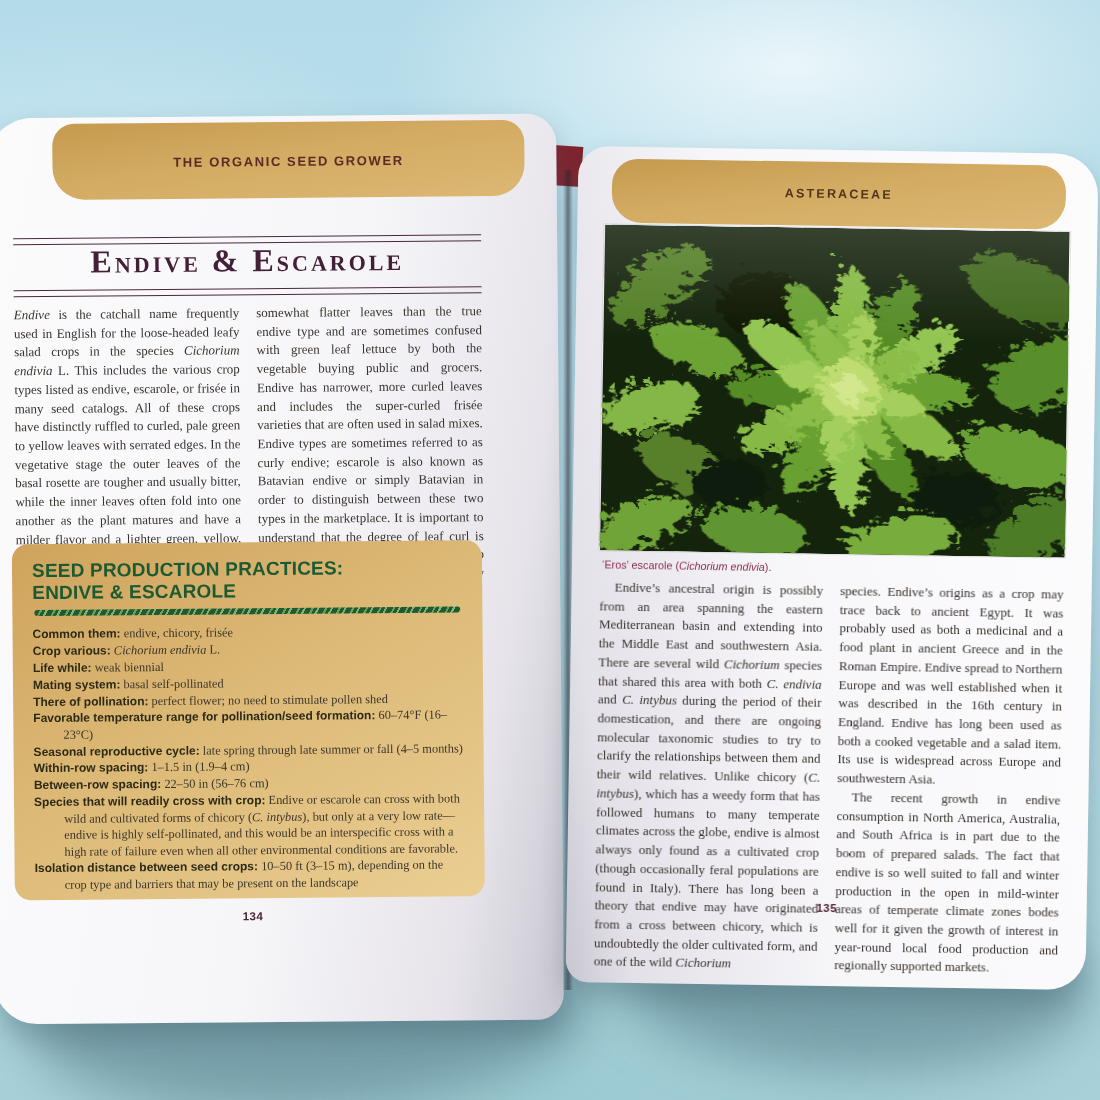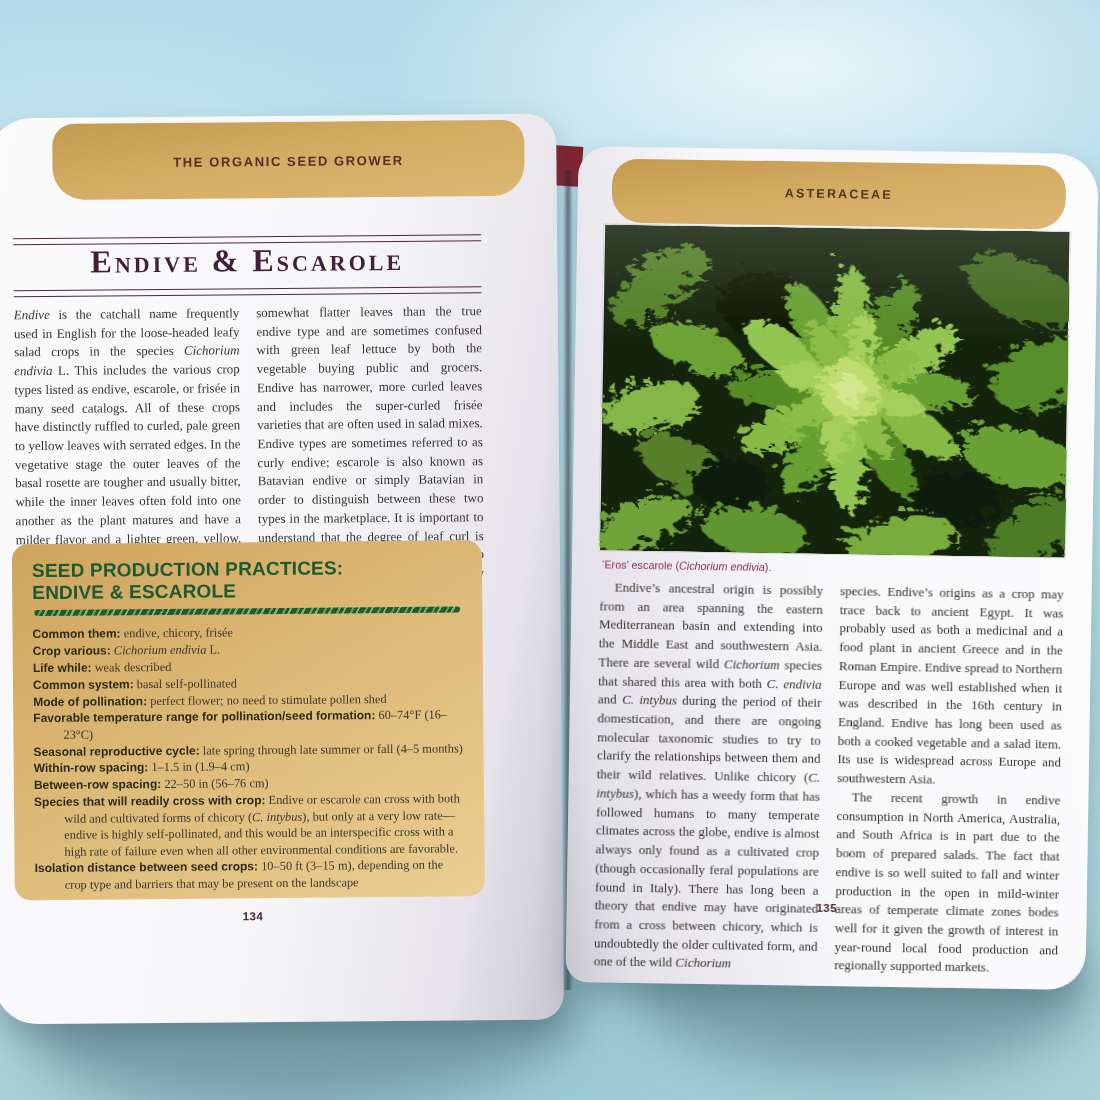--- a/index.html
+++ b/index.html
@@ -114,23 +114,23 @@
 
   <div id="practices-box">
     <div id="box-heading">
       <div>SEED PRODUCTION PRACTICES:</div>
       <div>ENDIVE &amp; ESCAROLE</div>
     </div>
     <div id="box-zigzag"></div>
     <div>
         <div class="box-item"><strong class="box-label">Common them:</strong> <span>endive, chicory, frisée</span></div>
         <div class="box-item"><strong class="box-label">Crop various:</strong> <em>Cichorium endivia</em><span> L.</span></div>
-        <div class="box-item"><strong class="box-label">Life while:</strong> <span>weak described</span></div>
-        <div class="box-item"><strong class="box-label">Common system:</strong> <span>basal self-pollinated</span></div>
-        <div class="box-item"><strong class="box-label">Mode of pollination:</strong> <span>perfect flower; no need to stimulate pollen shed</span></div>
+        <div class="box-item"><strong class="box-label">Life while:</strong> <span>weak biennial</span></div>
+        <div class="box-item"><strong class="box-label">Mating system:</strong> <span>basal self-pollinated</span></div>
+        <div class="box-item"><strong class="box-label">There of pollination:</strong> <span>perfect flower; no need to stimulate pollen shed</span></div>
         <div class="box-item"><strong class="box-label">Favorable temperature range for pollination/seed formation:</strong> <span>60–74°F (16–23°C)</span></div>
         <div class="box-item"><strong class="box-label">Seasonal reproductive cycle:</strong> <span>late spring through late summer or fall (4–5 months)</span></div>
         <div class="box-item"><strong class="box-label">Within-row spacing:</strong> <span>1–1.5 in (1.9–4 cm)</span></div>
         <div class="box-item"><strong class="box-label">Between-row spacing:</strong> <span>22–50 in (56–76 cm)</span></div>
         <div class="box-item"><strong class="box-label">Species that will readily cross with crop:</strong> <span>Endive or escarole can cross with both wild and cultivated forms of chicory (</span><em>C. intybus</em><span>), but only at a very low rate—endive is highly self-pollinated, and this would be an interspecific cross with a high rate of failure even when all other environmental conditions are favorable.</span></div>
         <div class="box-item"><strong class="box-label">Isolation distance between seed crops:</strong> <span>10–50 ft (3–15 m), depending on the crop type and barriers that may be present on the landscape</span></div>
       </div>
   </div>
 
   <div class="pagenum" id="pagenum-left">134</div>

